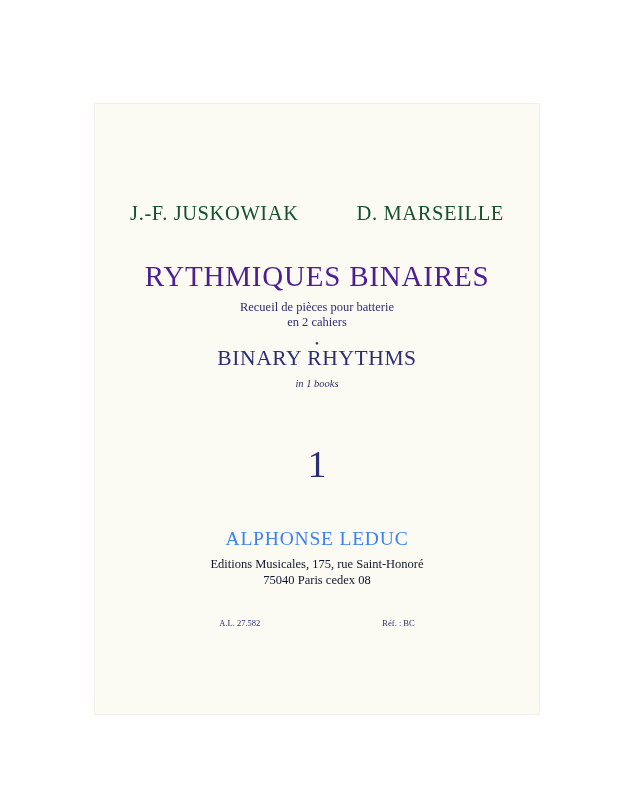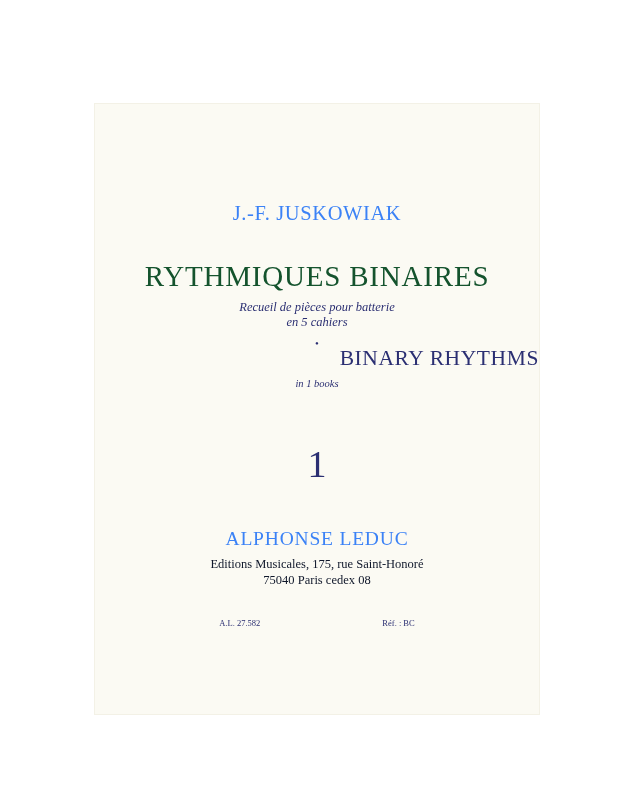--- a/index.html
+++ b/index.html
@@ -38,58 +38,57 @@
   .authors {
     position: absolute;
     top: 98px;
     left: 0;
     width: 100%;
     display: flex;
     justify-content: center;
     gap: 58px;
     font-size: 20.5px;
     letter-spacing: 0.6px;
-    color: #3b82f6;
+    color: #14532d;
   }
   .main-title {
     position: absolute;
     top: 156px;
     left: 0;
     width: 100%;
     text-align: center;
     font-size: 29px;
     letter-spacing: 0.8px;
-    color: #14532d;
+    color: #4c1d95;
   }
   .sub-fr {
     position: absolute;
     top: 196px;
     left: 0;
     width: 100%;
     text-align: center;
     font-size: 12.5px;
-    font-style: italic;
     line-height: 15px;
     color: #2b2f72;
   }
   .dot {
     position: absolute;
     top: 233px;
     left: 0;
     width: 100%;
     text-align: center;
     font-size: 11px;
     color: #2b2f72;
   }
   .title-en {
     position: absolute;
     top: 242px;
     left: 0;
     width: 100%;
-    text-align: right;
+    text-align: center;
     font-size: 21.5px;
     letter-spacing: 0.6px;
     color: #2b2f72;
   }
   .sub-en {
     position: absolute;
     top: 273px;
     left: 0;
     width: 100%;
     text-align: center;
@@ -141,27 +140,28 @@
 </style>
 </head>
 <body>
 
 <div class="page">
   <div class="cover">
     <div class="cover-inner">
 
       <div class="authors">
         <span>J.-F. JUSKOWIAK</span>
+        <span>D. MARSEILLE</span>
       </div>
 
       <div class="main-title">RYTHMIQUES BINAIRES</div>
 
       <div class="sub-fr">
         <div>Recueil de pièces pour batterie</div>
-        <div>en 5 cahiers</div>
+        <div>en 2 cahiers</div>
       </div>
 
       <div class="dot">•</div>
 
       <div class="title-en">BINARY RHYTHMS</div>
 
       <div class="sub-en">
         <div>in 1 books</div>
       </div>
 

